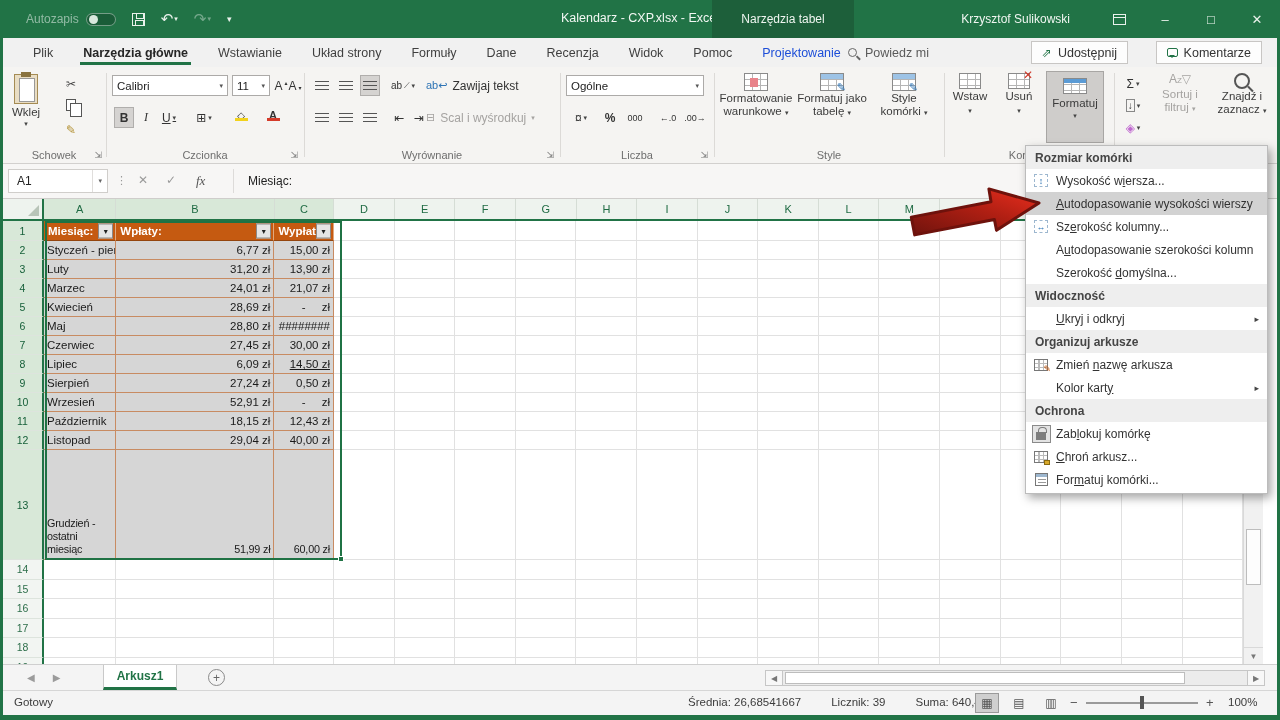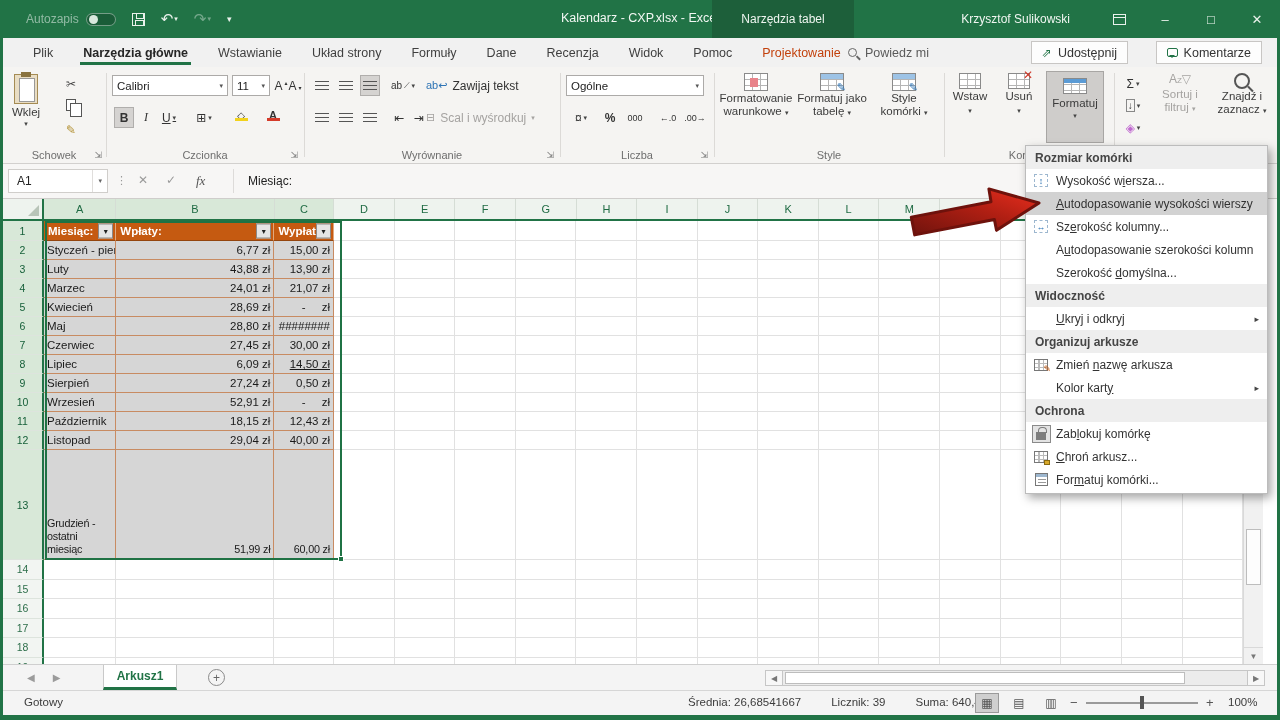--- a/index.html
+++ b/index.html
@@ -31,21 +31,21 @@
 .winbtn{width:46px;height:38px;display:flex;align-items:center;justify-content:center;font-size:13px;color:#eaf2ec}
 .i-ribopts{width:13px;height:11px;border:1px solid #eaf2ec;position:relative}
 .i-ribopts::before{content:"";position:absolute;left:0;right:0;top:2px;border-top:1px solid #eaf2ec}
 
 
 .tabrow{position:absolute;top:38px;left:0;right:0;height:29px;background:#f1f1f1;z-index:20}
 .rtabs{display:flex;align-items:stretch;height:100%;padding-left:18px}
 .rtab{padding:0 15px;display:flex;align-items:center;font-size:12.5px;color:#3f3f3f;position:relative}
 .rtab.active{font-weight:700;color:#262626}
 .rtab.active::after{content:"";position:absolute;left:12px;right:12px;bottom:2px;height:3px;background:#217346}
-.rtab.contextual{color:#c2410c}
+.rtab.contextual{color:#1d4ed8}
 .tellme{position:absolute;left:848px;top:0;height:29px;display:flex;align-items:center;gap:8px;font-size:12.5px;color:#5a5a5a}
 .i-mag{width:9px;height:9px;border:1.5px solid #666;border-radius:50%;position:relative;display:inline-block}
 .i-mag::after{content:"";position:absolute;width:5px;height:1.5px;background:#666;transform:rotate(45deg);left:7px;top:8px}
 .pillbtn{position:absolute;top:3px;height:23px;border:1px solid #c8c6c4;background:#fdfdfd;display:flex;align-items:center;gap:6px;padding:0 10px;font-size:12.5px;color:#333}
 .pill-share{right:152px}
 .pill-comments{right:18px}
 .i-share{font-size:12px;color:#217346}
 .i-bubble{width:11px;height:9px;border:1.5px solid #217346;border-radius:2px;position:relative;display:inline-block}
 .i-bubble::after{content:"";position:absolute;left:1px;bottom:-5px;border:3px solid transparent;border-top-color:#217346}
 
@@ -120,21 +120,21 @@
 .sheetnav{position:absolute;left:24px;top:0;height:100%;display:flex;align-items:center;gap:18px;font-size:10px;color:#9b9b9b}
 .sheettab{position:absolute;left:100px;top:0;height:100%;width:74px;background:#fff;border-left:1px solid #c9c9c9;border-right:1px solid #c9c9c9;border-bottom:3px solid #217346;display:flex;align-items:center;justify-content:center;font-size:12px;font-weight:700;color:#217346}
 .addsheet{position:absolute;left:205px;top:4px;width:17px;height:17px;border:1px solid #8a8a8a;border-radius:50%;display:flex;align-items:center;justify-content:center;font-size:12px;color:#666}
 .hscroll{position:absolute;right:12px;top:5px;width:500px;height:16px;display:flex;align-items:center}
 .harrow{width:18px;height:16px;border:1px solid #c6c6c6;background:#f7f7f7;display:flex;align-items:center;justify-content:center;font-size:8px;color:#777}
 .htrack{flex:1;height:16px;border-top:1px solid #c6c6c6;border-bottom:1px solid #c6c6c6;background:#ececec;position:relative}
 .hthumb{position:absolute;left:2px;top:1px;bottom:1px;width:400px;background:#fff;border:1px solid #bdbdbd}
 
 
 .statusbar{position:absolute;left:0;right:0;top:690px;height:25px;background:#f4f4f4;border-top:1px solid #d6d6d6;z-index:10;font-size:11.5px;color:#3c3c3c}
-.st-mode{position:absolute;left:24px;top:5px}
+.st-mode{position:absolute;left:14px;top:5px}
 .stats{position:absolute;left:688px;top:5px;display:flex;gap:30px}
 .viewbtns{position:absolute;left:975px;top:2px;display:flex;gap:8px}
 .vbtn{width:24px;height:20px;display:flex;align-items:center;justify-content:center;font-size:12px;color:#555}
 .vbtn.sel{background:#cfcfcf;border:1px solid #9a9a9a}
 .zminus{position:absolute;left:1070px;top:4px;font-size:13px;color:#555}
 .ztrack{position:absolute;left:1086px;top:11px;width:112px;height:2px;background:#9a9a9a}
 .zthumb{position:absolute;left:1140px;top:5px;width:4px;height:13px;background:#555}
 .zplus{position:absolute;left:1206px;top:4px;font-size:13px;color:#555}
 .zlabel{position:absolute;left:1228px;top:5px}
 
@@ -474,21 +474,21 @@
           <div class="cell" style="width: 62px;"></div>
           <div class="cell" style="width: 62px;"></div>
           <div class="cell" style="width: 62px;"></div>
           <div class="cell" style="width: 62px;"></div>
           <div class="cell" style="width: 62px;"></div>
           <div class="cell" style="width: 62px;"></div>
         </div>
         <div class="grow" style="height: 19px;">
           <div class="rhead sel">3</div>
           <div class="cell tdata" style="width: 74px;">Luty</div>
-          <div class="cell tdata num" style="width: 162px;">43,88 zł</div>
+          <div class="cell tdata num" style="width: 162px;">31,20 zł</div>
           <div class="cell tdata num" style="width: 61px;">13,90 zł</div>
           <div class="cell" style="width: 62px;"></div>
           <div class="cell" style="width: 62px;"></div>
           <div class="cell" style="width: 62px;"></div>
           <div class="cell" style="width: 62px;"></div>
           <div class="cell" style="width: 62px;"></div>
           <div class="cell" style="width: 62px;"></div>
           <div class="cell" style="width: 62px;"></div>
           <div class="cell" style="width: 62px;"></div>
           <div class="cell" style="width: 62px;"></div>

